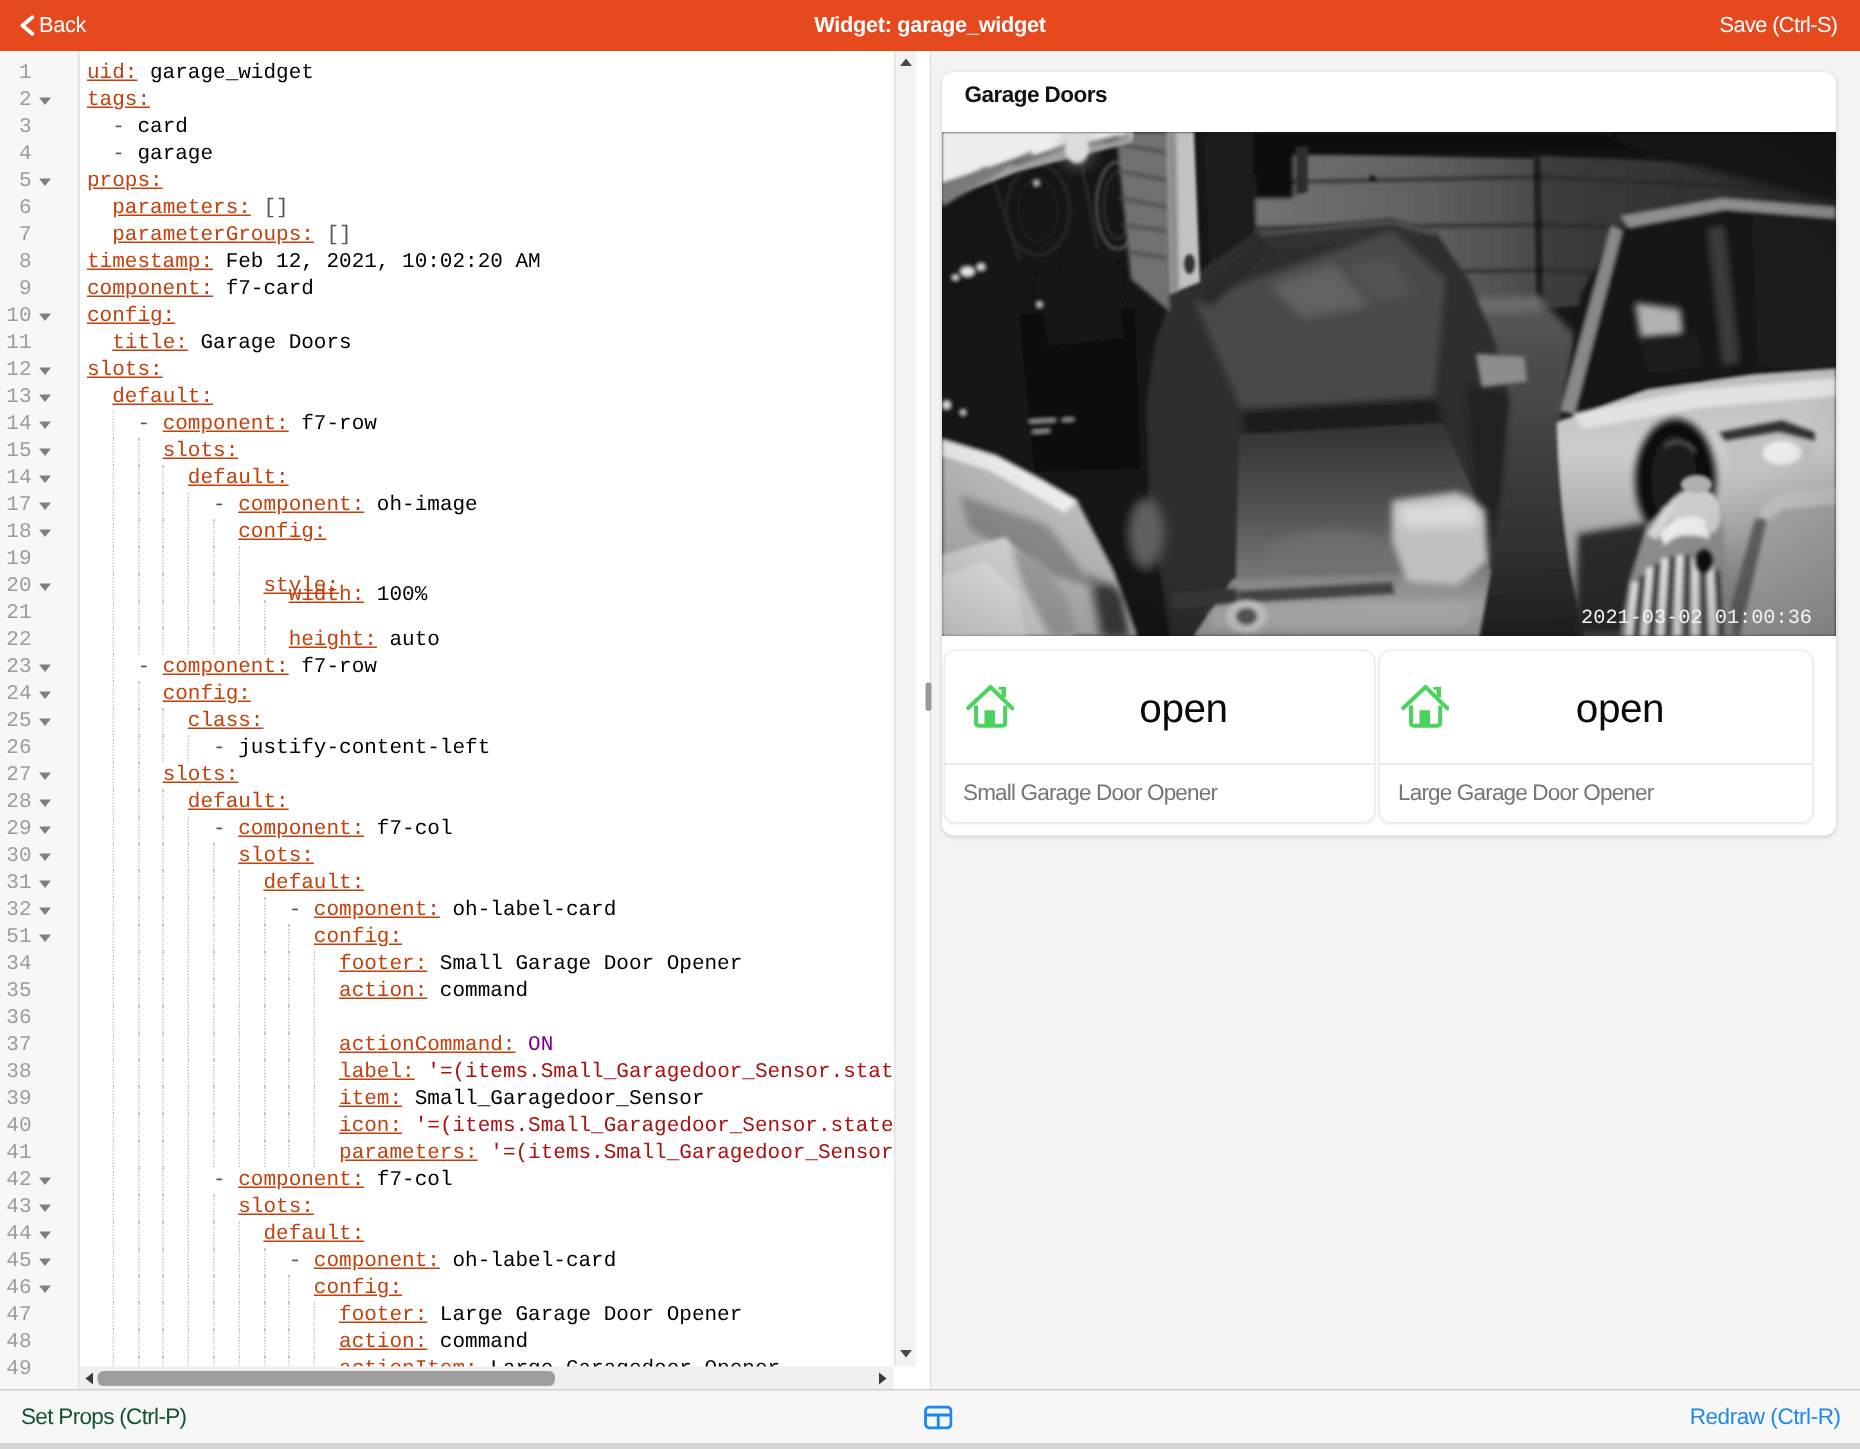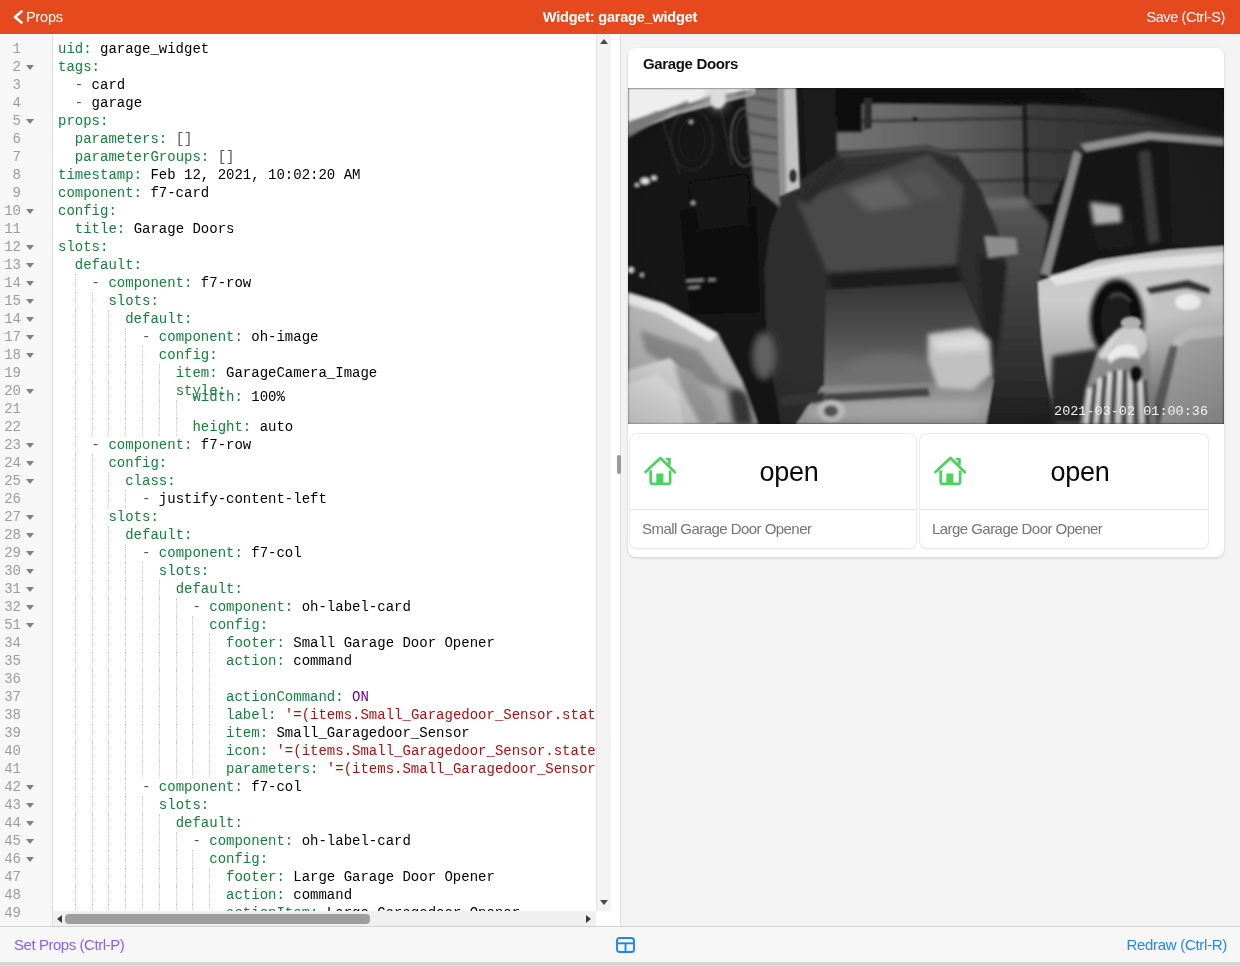--- a/index.html
+++ b/index.html
@@ -11,39 +11,39 @@
 .tb-title { position:absolute; left:0; top:9px; width:1240px; text-align:center; font-size:14.5px; font-weight:bold; letter-spacing:-0.2px; }
 .tb-save { position:absolute; right:15px; top:9px; font-size:14.5px; letter-spacing:-0.4px; }
 
 .ed { position:absolute; left:0; top:34px; width:620px; height:892px; background:#fff; }
 .gutter { position:absolute; left:0; top:0; width:53px; height:892px; background:#f7f7f7; border-right:1px solid #ddd; }
 .code { position:absolute; left:0; top:6px; width:597px; height:886px; overflow:hidden;
   font-family:"Liberation Mono", monospace; font-size:14px; line-height:18px; }
 .ln { position:absolute; left:0; width:21px; text-align:right; color:#9c9c9c; white-space:pre; }
 .fa { position:absolute; left:26px; width:0; height:0; border-left:4px solid transparent; border-right:4px solid transparent; border-top:5px solid #808080; }
 .cl { position:absolute; left:58px; white-space:pre; color:#000; }
-.cl .k { color:#15803d; }
+.cl .k { color:#c2410c;text-decoration:underline; }
 .cl .d { color:#555; }
 .cl .m { color:#555; }
 .cl .s { color:#a31515; color:#aa1111; }
 .cl .w { color:#770088; }
 .ig { position:absolute; width:0; height:18px; border-left:1px dotted #c9c9c9; }
 
 .vsb { position:absolute; left:596px; top:34px; width:15px; height:877px; background:#f3f3f3; border-left:1px solid #e2e2e2; }
 .vsb .up { position:absolute; left:3px; top:5px; width:0; height:0; border-left:4px solid transparent; border-right:4px solid transparent; border-bottom:5px solid #4a4a4a; }
 .vsb .dn { position:absolute; left:3px; bottom:6px; width:0; height:0; border-left:4px solid transparent; border-right:4px solid transparent; border-top:5px solid #4a4a4a; }
 .hsb { position:absolute; left:53px; top:911px; width:543px; height:15px; background:#f0f0f0; }
 .hsb .lt { position:absolute; left:4px; top:3.5px; width:0; height:0; border-top:4px solid transparent; border-bottom:4px solid transparent; border-right:5px solid #3a3a3a; }
 .hsb .rt { position:absolute; right:5px; top:3.5px; width:0; height:0; border-top:4px solid transparent; border-bottom:4px solid transparent; border-left:5px solid #3a3a3a; }
 .hsb .th { position:absolute; left:12px; top:2.5px; width:305px; height:10px; background:#9e9e9e; border-radius:4px; }
 .split { position:absolute; left:620px; top:34px; width:1px; height:892px; background:#ddd; }
 .split-pill { position:absolute; left:617px; top:455px; width:4px; height:19px; background:#999; border-radius:2px; }
 
 .btm { position:absolute; left:0; top:926px; width:1240px; height:36px; background:#f7f7f7; border-top:1px solid #d0d0d0; }
-.btm .l { position:absolute; left:14px; top:9px; font-size:15px; color:#8b5cf6; letter-spacing:-0.45px; }
+.btm .l { position:absolute; left:14px; top:9px; font-size:15px; color:#14532d; letter-spacing:-0.45px; }
 .btm .r { position:absolute; right:13px; top:9px; font-size:15px; color:#2187f1; letter-spacing:-0.3px; }
 .btm .c { position:absolute; left:616px; top:10px; }
 .strip { position:absolute; left:0; top:962px; width:1240px; height:4px; background:#d5d5d5; }
 
 .prev { position:absolute; left:621px; top:34px; width:619px; height:892px; background:#f3f3f3; }
 .card { position:absolute; left:7px; top:14px; width:596px; height:509px; background:#fff; border-radius:8px; box-shadow:0 1px 3px rgba(0,0,0,0.16); }
 .card-title { position:absolute; left:15px; top:6.5px; font-size:15px; font-weight:bold; color:#111; letter-spacing:-0.35px; }
 .ph { position:absolute; left:0; top:40px; }
 .lc { position:absolute; background:#fff; border:1px solid #ececec; border-radius:8px; box-shadow:0 1px 2px rgba(0,0,0,0.06); }
 .lc1 { left:1px; top:385px; width:288px; height:116px; }
@@ -118,21 +118,20 @@
 <div class="ig" style="left:125.2px;top:306px"></div>
 <div class="ig" style="left:142.0px;top:306px"></div>
 <div class="cl" style="top:306px">            <span class="k">config:</span></div>
 <div class="ln" style="top:324px">19</div>
 <div class="ig" style="left:74.8px;top:324px"></div>
 <div class="ig" style="left:91.6px;top:324px"></div>
 <div class="ig" style="left:108.4px;top:324px"></div>
 <div class="ig" style="left:125.2px;top:324px"></div>
 <div class="ig" style="left:142.0px;top:324px"></div>
 <div class="ig" style="left:158.8px;top:324px"></div>
-<div class="cl" style="top:324px">              <span class="k">item:</span> GarageCamera_Image</div>
 <div class="ln" style="top:342px">20</div>
 <div class="fa" style="top:349px"></div>
 <div class="ig" style="left:74.8px;top:342px"></div>
 <div class="ig" style="left:91.6px;top:342px"></div>
 <div class="ig" style="left:108.4px;top:342px"></div>
 <div class="ig" style="left:125.2px;top:342px"></div>
 <div class="ig" style="left:142.0px;top:342px"></div>
 <div class="ig" style="left:158.8px;top:342px"></div>
 <div class="cl" style="top:342px">              <span class="k">style:</span></div>
 <div class="ln" style="top:360px">21</div>
@@ -652,21 +651,21 @@
     <div class="dv"></div>
     <div class="ft">Large Garage Door Opener</div>
   </div>
  </div>
 </div>
 <div class="split-pill"></div>
 <div class="topbar">
  <div class="tb-chev"><svg width="12" height="14" viewBox="0 0 12 14">
         <path d="M10.5,1.5 L4,7 L10.5,12.5" fill="none" stroke="#fff" stroke-width="2.6" stroke-linecap="round" stroke-linejoin="round"></path>
       </svg></div>
- <div class="tb-back">Props</div>
+ <div class="tb-back">Back</div>
  <div class="tb-title">Widget: garage_widget</div>
  <div class="tb-save">Save (Ctrl-S)</div>
 </div>
 <div class="btm">
  <div class="l">Set Props (Ctrl-P)</div>
  <div class="c"><svg width="19" height="16" viewBox="0 0 19 16" xmlns="http://www.w3.org/2000/svg" fill="none" stroke="#1c87f2" stroke-width="1.9">
 <rect x="1" y="1" width="17" height="14" rx="2.6"></rect>
 <path d="M1 6.3 L18 6.3"></path>
 <path d="M9.5 6.3 L9.5 15"></path>
 </svg></div>

